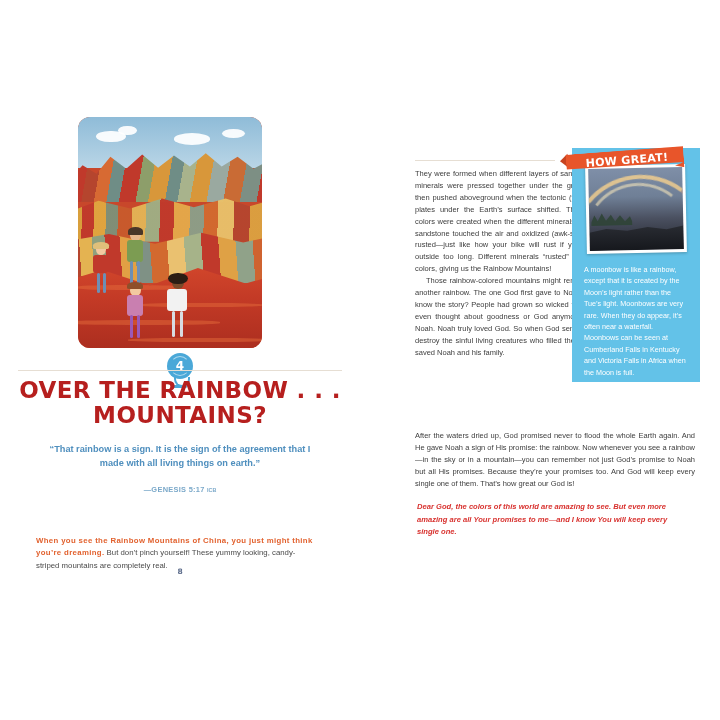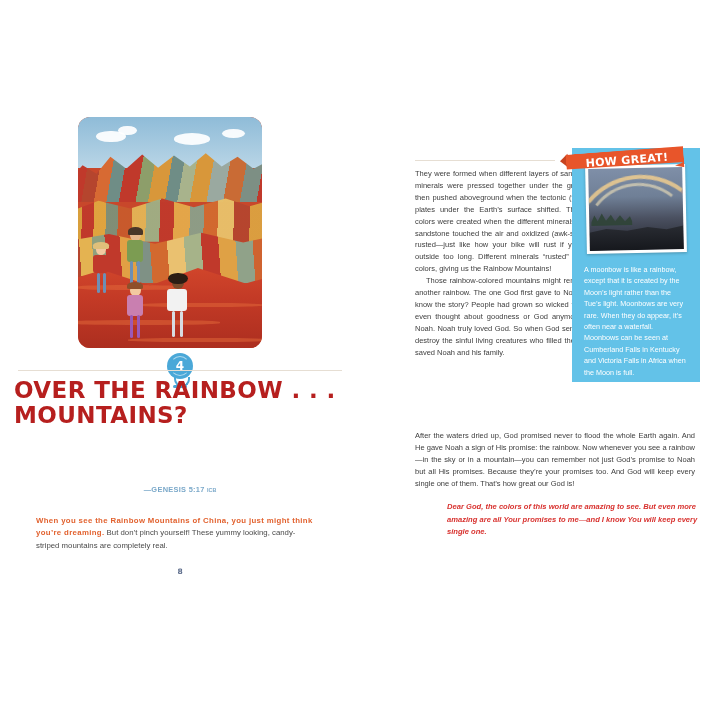--- a/index.html
+++ b/index.html
@@ -101,21 +101,21 @@
     position:absolute;left:10px;top:32px;width:14px;height:3px;
     background:#4aa8d8;border-radius:2px;
   }
   .hr-left{
     position:absolute;left:18px;top:370px;width:324px;height:1px;
     background:#e6ded3;
   }
 
   .chapter-title{
     position:absolute;left:14px;top:378px;width:332px;
-    text-align:left;
+    text-align:center;
     color:#b61f1e;
     font-family:"DejaVu Sans", sans-serif;
     font-weight:bold;
     font-size:23px;
     line-height:25px;
     letter-spacing:.4px;
   }
   .verse{
     position:absolute;left:44px;top:443px;width:272px;
     text-align:center;
@@ -128,21 +128,21 @@
     position:absolute;left:44px;top:485px;width:272px;
     text-align:center;
     color:#7aa8c9;
     font-size:7.4px;
     font-weight:bold;
     letter-spacing:.3px;
   }
   .verse-ref .ver{font-size:5.4px;letter-spacing:0;}
 
   .body-left{
-    position:absolute;left:36px;top:515px;width:278px;
+    position:absolute;left:36px;top:535px;width:278px;
     color:#4a4a4a;
     font-size:7.8px;
     line-height:12.4px;
   }
   .body-left .lede{
     color:#e2622f;font-weight:bold;letter-spacing:.35px;
   }
   .pagenum{
     position:absolute;
     color:#5b6b8a;
@@ -176,21 +176,20 @@
     line-height:11.9px;
     text-align:justify;
   }
   .prayer{
     position:absolute;left:57px;top:501px;width:270px;
     color:#d8322f;
     font-size:7.6px;
     line-height:12.6px;
     font-style:italic;
     font-weight:bold;
-    margin-left:30px;
   }
 
   
   .sidebar-card{
     position:absolute;
     left:212px;top:148px;
     width:128px;height:234px;
     background:#63c2e8;
     clip-path:polygon(0 0,100% 0,100% 100%,56% 100%,48% 108%,40% 100%,0 100%);
   }
@@ -328,20 +327,21 @@
       <div class="globe-ball"></div>
       <div class="globe-num">4</div>
       <div class="globe-stand"></div>
       <div class="globe-base"></div>
     </div>
 
     <div class="hr-left"></div>
 
     <div class="chapter-title">OVER THE RAINBOW . . . MOUNTAINS?</div>
 
+    <div class="verse">“That rainbow is a sign. It is the sign of the agreement that I made with all living things on earth.”</div>
 
     <div class="verse-ref">
       <span>—GENESIS 5:17</span>
       <span class="ver">ICB</span>
     </div>
 
     <div class="body-left">
       <span class="lede">When you see the Rainbow Mountains of China, you just might think you’re dreaming.</span><span> But don’t pinch yourself! These yummy looking, candy-striped mountains are completely real.</span>
     </div>
 

